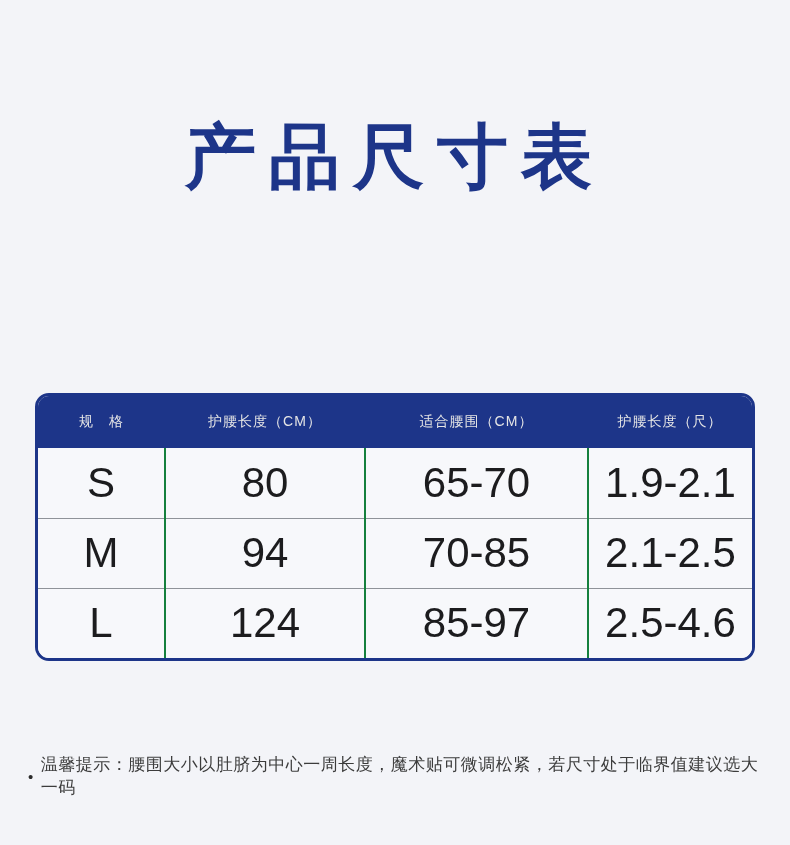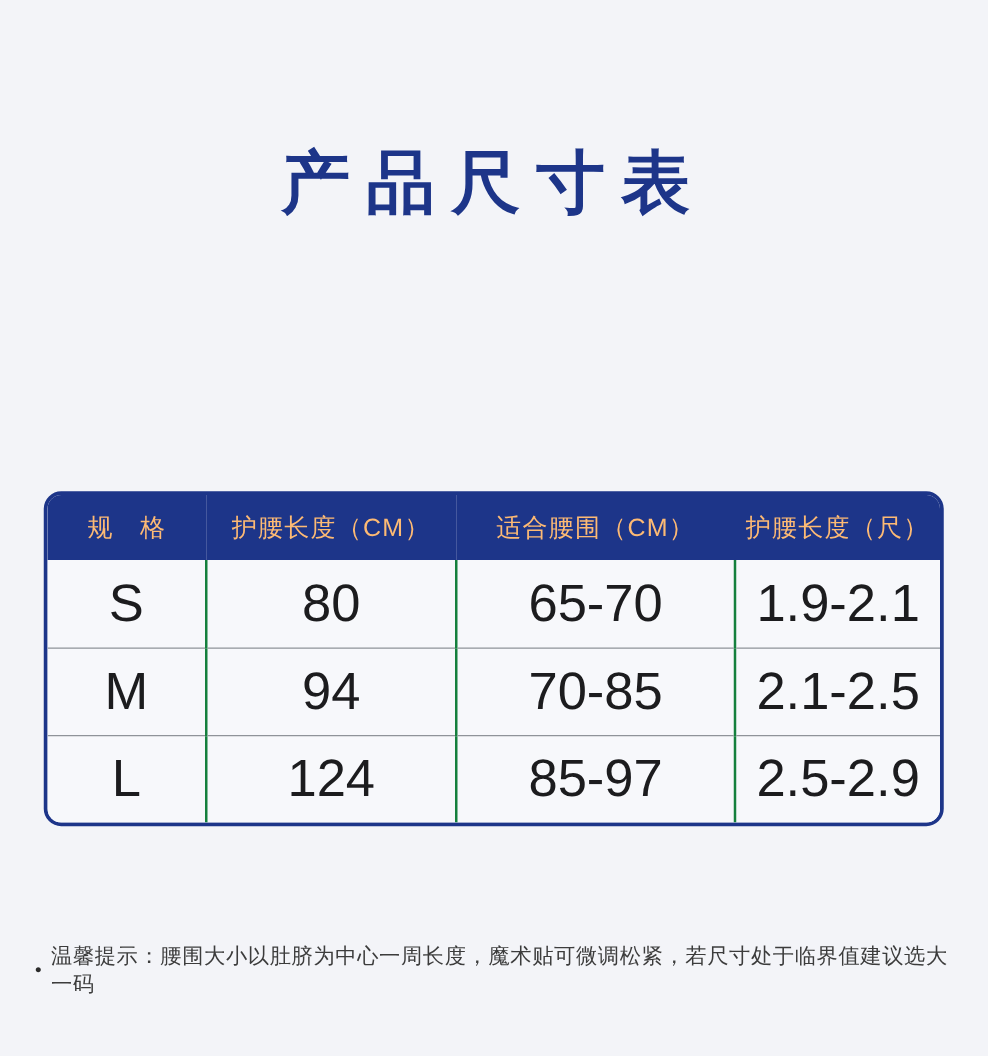--- a/index.html
+++ b/index.html
@@ -9,21 +9,21 @@
     background: #f3f4f8;
     overflow: hidden;
     position: relative;
   }
   .stage { position: absolute; inset: 0; width: 790px; height: 845px; }
 
   .page-title {
     position: absolute;
     top: 110px; left: 0; width: 790px;
     text-align: center;
-    font-size: 55px;
+    font-size: 71px;
     font-weight: 700;
     letter-spacing: 13px;
     color: #1d3589;
   }
 
   .subtitle {
     position: absolute;
     top: 306px; left: 28px;
     font-size: 26px;
     font-weight: 400;
@@ -45,22 +45,22 @@
     border-collapse: collapse;
     table-layout: fixed;
   }
   .col-size   { width: 127px; }
   .col-length { width: 200px; }
   .col-cm     { width: 223px; }
   .col-chi    { width: 164px; }
 
   .size-table thead th {
     background: #1d3589;
-    color: #fdba74;
-    font-size: 20px;
+    color: #e5e5e5;
+    font-size: 14px;
     font-weight: 500;
     height: 52px;
     text-align: center;
     vertical-align: middle;
     letter-spacing: 1px;
   }
   .size-table tbody td {
     height: 70px;
     text-align: center;
     vertical-align: middle;
@@ -125,21 +125,21 @@
         <tr>
           <td>M</td>
           <td>94</td>
           <td>70-85</td>
           <td>2.1-2.5</td>
         </tr>
         <tr>
           <td>L</td>
           <td>124</td>
           <td>85-97</td>
-          <td>2.5-2.9</td>
+          <td>2.5-4.6</td>
         </tr>
       </tbody>
     </table>
   </div>
 
   <div class="footnote">
     <span class="bullet">•</span>
     <span>温馨提示：腰围大小以肚脐为中心一周长度，魔术贴可微调松紧，若尺寸处于临界值建议选大一码</span>
   </div>
 

